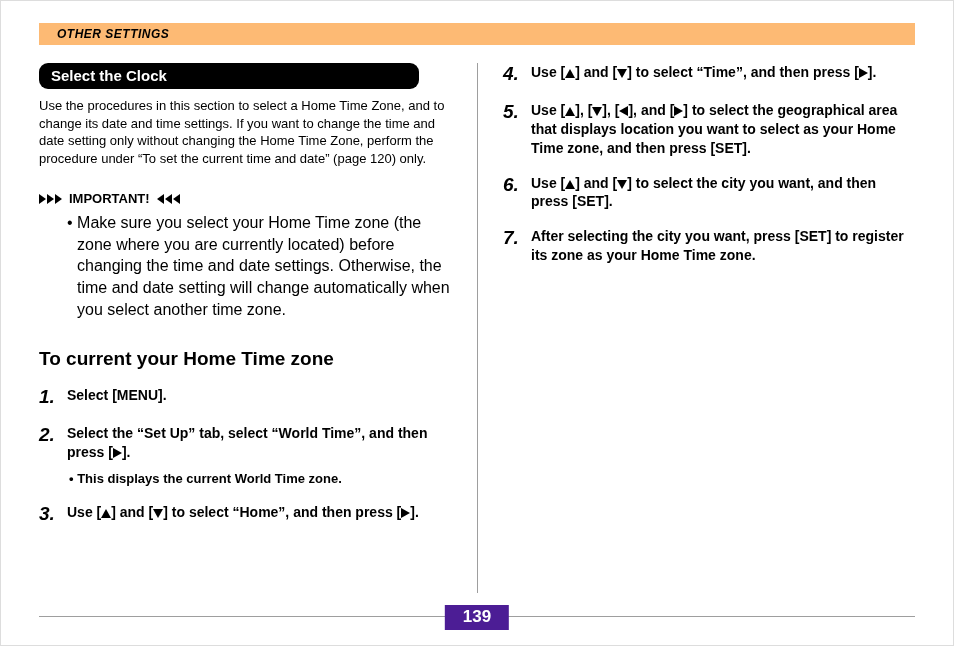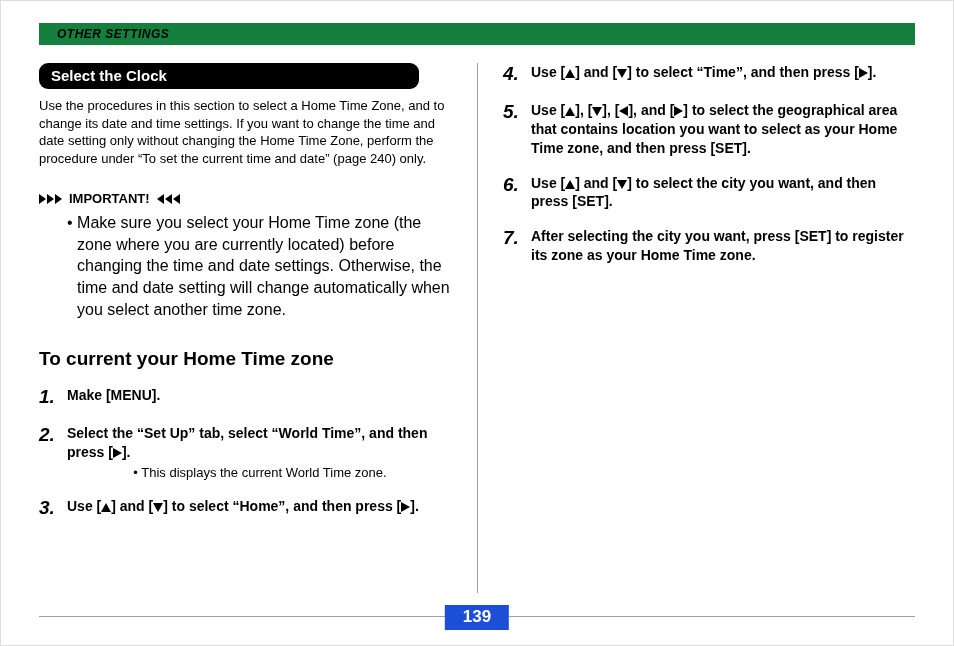--- a/index.html
+++ b/index.html
@@ -13,21 +13,21 @@
     box-sizing: border-box;
     padding: 22px 38px 26px 38px;
     font-family: Arial, Helvetica, sans-serif;
     color: #000;
     position: relative;
     border: 1px solid #ddd;
   }
 
   
   .topbar {
-    background: #15803d;
+    background: #fdba74;
     height: 22px;
     line-height: 22px;
     padding-left: 18px;
     font-size: 12px;
     font-weight: bold;
     font-style: italic;
     letter-spacing: 0.5px;
   }
 
   
@@ -123,25 +123,24 @@
     flex-shrink: 0;
     line-height: 1.15;
   }
   .stepBody {
     font-size: 14px;
     font-weight: bold;
     line-height: 1.35;
   }
   .stepSub {
     font-size: 13px;
-    font-weight: normal;
-    margin-top: 2px;
+    font-weight: bold;
+    margin-top: 8px;
     padding-left: 12px;
     text-indent: -10px;
-    text-align: center;
   }
   .stepSub::before { content: "• "; }
 
   
   .g {
     display: inline-block;
     width: 0; height: 0;
     vertical-align: -1px;
   }
   .g.up    { border-left:5px solid transparent; border-right:5px solid transparent; border-bottom:9px solid #000; }
@@ -161,21 +160,21 @@
     left: 0; right: 0;
     top: 11px;
     height: 1px;
     background: #9e9e9e;
   }
   .pageNum {
     position: absolute;
     left: 50%;
     transform: translateX(-50%);
     top: 0;
-    background: #1d4ed8;
+    background: #4c1d95;
     color: #fff;
     font-weight: bold;
     font-size: 17px;
     padding: 2px 18px 3px 18px;
   }
 </style>
 </head>
 <body>
 
 <div class="page">
@@ -184,42 +183,42 @@
     <span>OTHER SETTINGS</span>
   </div>
 
   <div class="content">
     <div class="divider"></div>
 
     <div class="col colL">
 
       <div class="pill">Select the Clock</div>
 
-      <div class="intro">Use the procedures in this section to select a Home Time Zone, and to change its date and time settings. If you want to change the time and date setting only without changing the Home Time Zone, perform the procedure under “To set the current time and date” (page 240) only.</div>
+      <div class="intro">Use the procedures in this section to select a Home Time Zone, and to change its date and time settings. If you want to change the time and date setting only without changing the Home Time Zone, perform the procedure under “To set the current time and date” (page 120) only.</div>
 
       <div class="impRow">
         <span class="tri right">
             <span></span>
             <span></span>
             <span></span>
           </span>
         <span class="impText">IMPORTANT!</span>
         <span class="tri left">
             <span></span>
             <span></span>
             <span></span>
           </span>
       </div>
       <div class="impBullet">Make sure you select your Home Time zone (the zone where you are currently located) before changing the time and date settings. Otherwise, the time and date setting will change automatically when you select another time zone.</div>
 
       <div class="subhead">To current your Home Time zone</div>
 
       <div class="step">
         <div class="stepNum">1.</div>
-        <div class="stepBody">Make [MENU].</div>
+        <div class="stepBody">Select [MENU].</div>
       </div>
 
       <div class="step">
         <div class="stepNum">2.</div>
         <div class="stepBody">
           <span>Select the “Set Up” tab, select “World Time”, and then press [</span><span class="g right"></span><span>].</span>
           <div class="stepSub">This displays the current World Time zone.</div>
         </div>
       </div>
 
@@ -237,21 +236,21 @@
       <div class="step" style="margin-top:0">
         <div class="stepNum">4.</div>
         <div class="stepBody">
           <span>Use [</span><span class="g up"></span><span>] and [</span><span class="g down"></span><span>] to select “Time”, and then press [</span><span class="g right"></span><span>].</span>
         </div>
       </div>
 
       <div class="step">
         <div class="stepNum">5.</div>
         <div class="stepBody">
-          <span>Use [</span><span class="g up"></span><span>], [</span><span class="g down"></span><span>], [</span><span class="g left"></span><span>], and [</span><span class="g right"></span><span>] to select the geographical area that contains location you want to select as your Home Time zone, and then press [SET].</span>
+          <span>Use [</span><span class="g up"></span><span>], [</span><span class="g down"></span><span>], [</span><span class="g left"></span><span>], and [</span><span class="g right"></span><span>] to select the geographical area that displays location you want to select as your Home Time zone, and then press [SET].</span>
         </div>
       </div>
 
       <div class="step">
         <div class="stepNum">6.</div>
         <div class="stepBody">
           <span>Use [</span><span class="g up"></span><span>] and [</span><span class="g down"></span><span>] to select the city you want, and then press [SET].</span>
         </div>
       </div>
 

